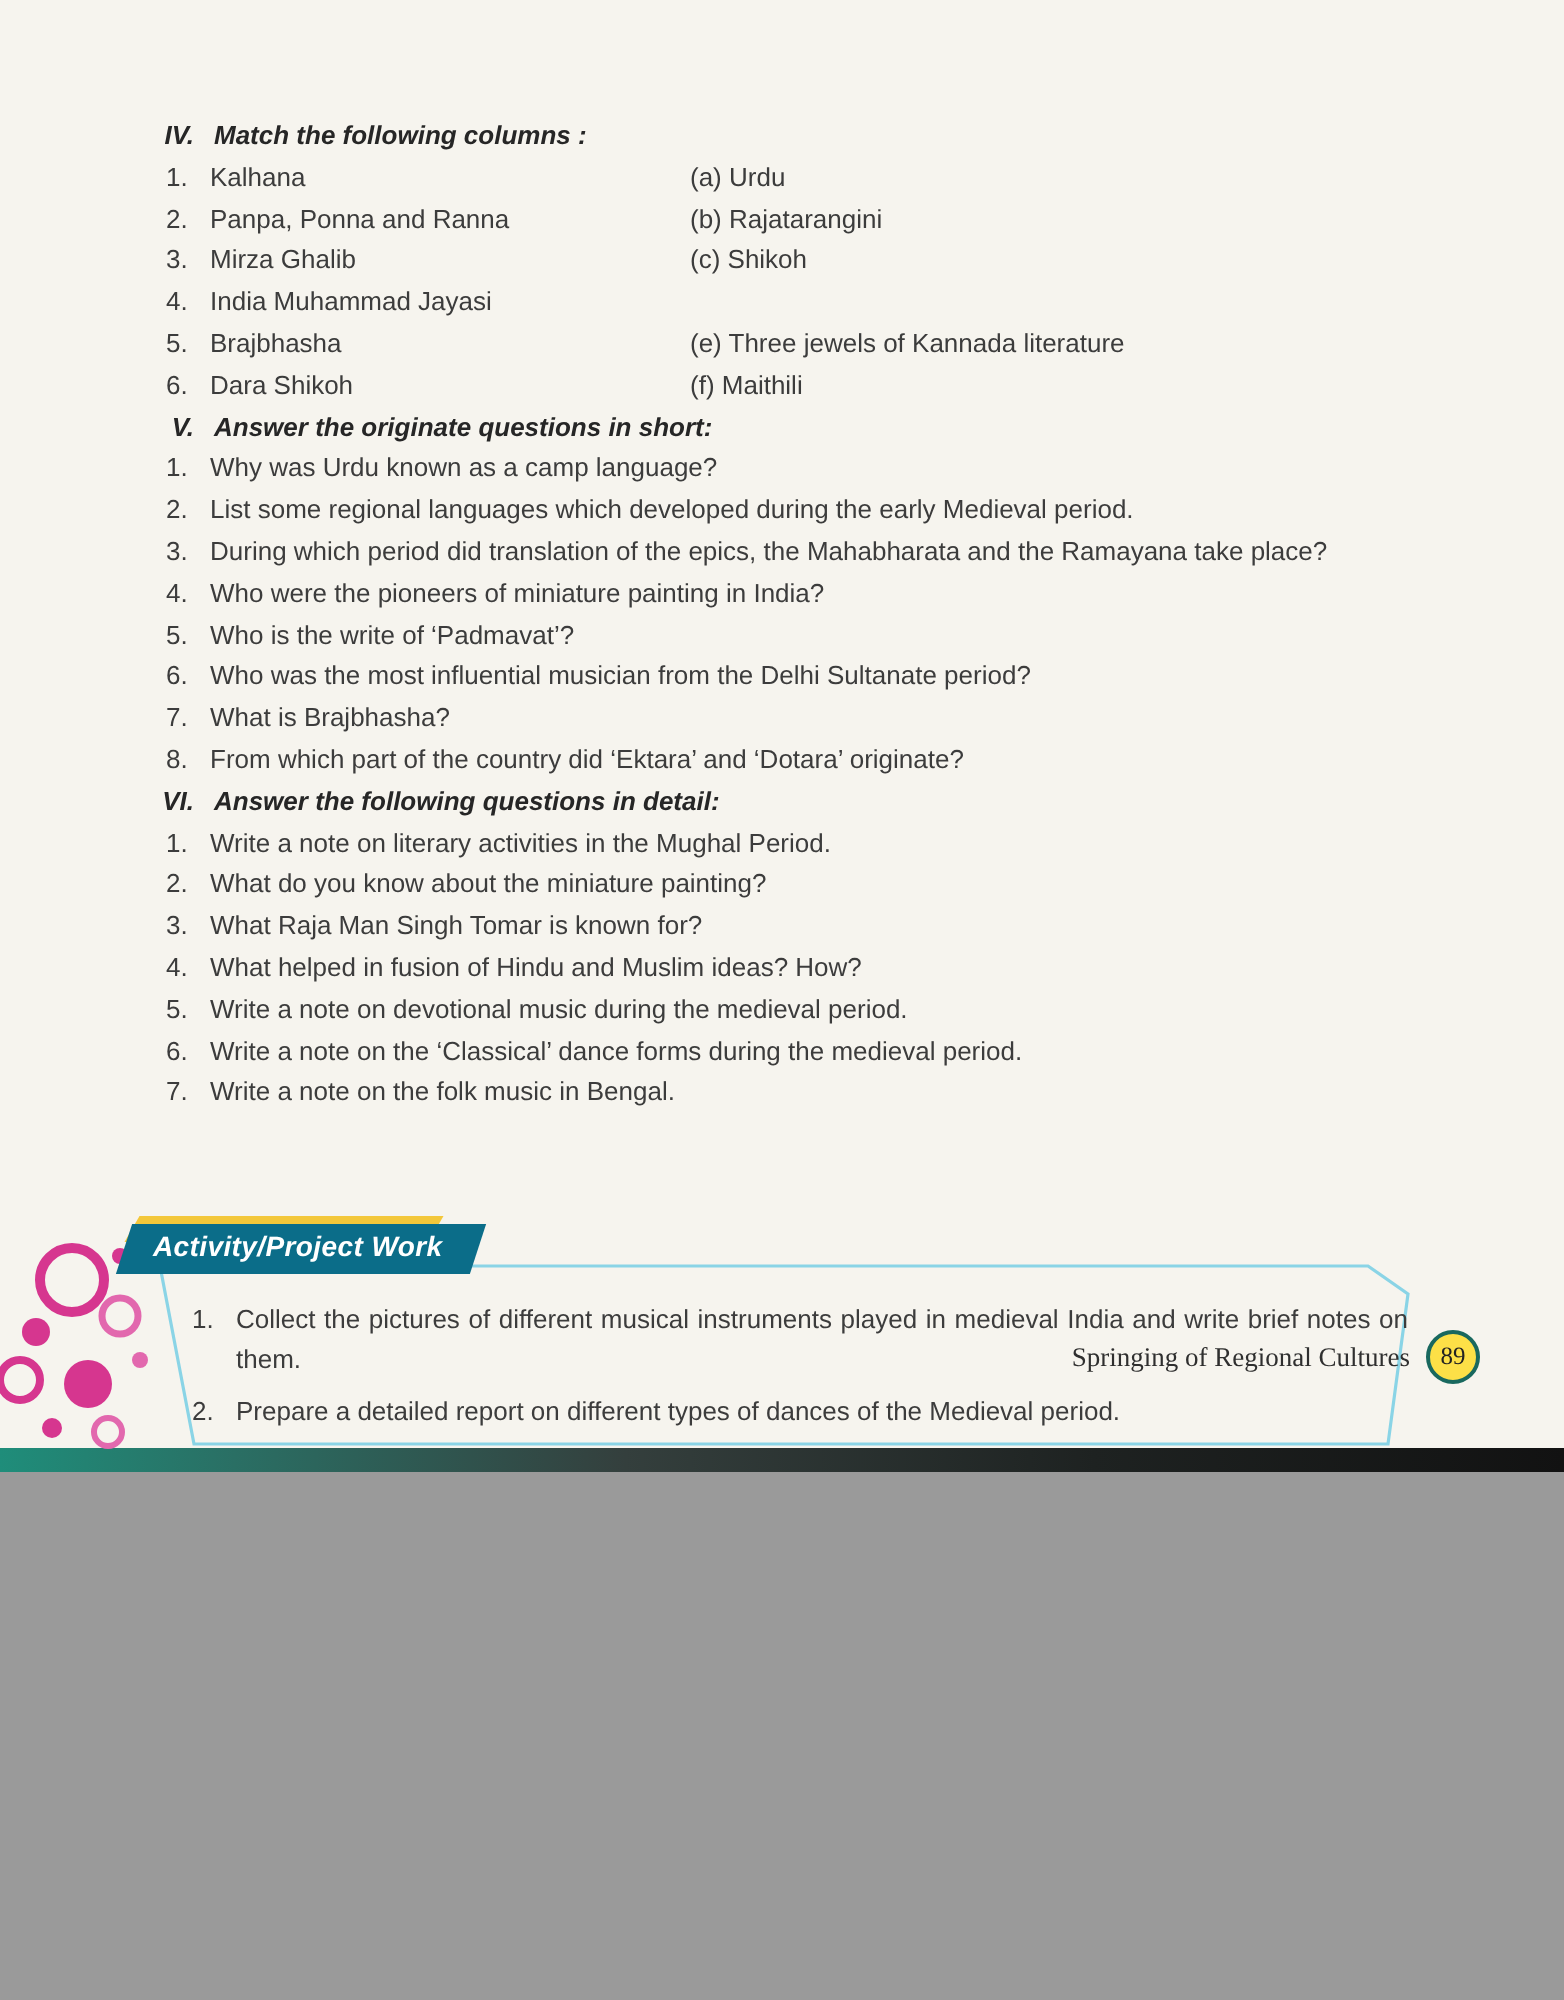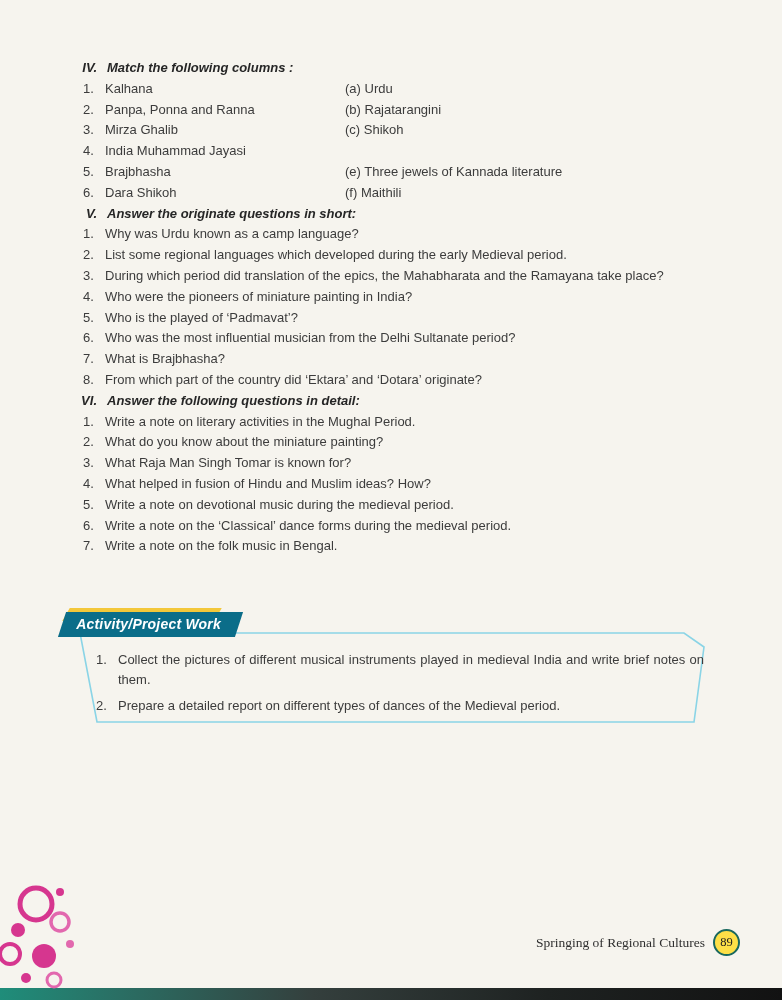--- a/index.html
+++ b/index.html
@@ -1,18 +1,18 @@
 <!DOCTYPE html>
 <html><head>
 <meta charset="utf-8">
 <style>
   * { margin:0; padding:0; box-sizing:border-box; }
   html,body { background:#9a9a9a; }
   .page {
-    width:782px; height:1000px; margin:0 auto; position:relative;
+    width:782px; height:736px; margin:0 auto; position:relative;
     background:#f6f4ee; overflow:hidden;
     font-family:"Liberation Sans", sans-serif;
     color:#3c3c3c;
   }
   .content { padding:58px 70px 0 75px; font-size:13px; line-height:20.8px; }
 
   .sec-head { display:flex; font-weight:bold; font-style:italic; color:#262626; }
   .sec-num { width:22px; text-align:right; margin-right:10px; flex:none; }
 
   .colheads { position:relative; padding-left:32px; font-weight:bold; font-style:italic; color:#262626; }
@@ -110,21 +110,21 @@
     <div class="qrow">
       <span class="qnum">3.</span>
       <span class="qtext">During which period did translation of the epics, the Mahabharata and the Ramayana take place?</span>
     </div>
     <div class="qrow">
       <span class="qnum">4.</span>
       <span class="qtext">Who were the pioneers of miniature painting in India?</span>
     </div>
     <div class="qrow">
       <span class="qnum">5.</span>
-      <span class="qtext">Who is the played of ‘Padmavat’?</span>
+      <span class="qtext">Who is the write of ‘Padmavat’?</span>
     </div>
     <div class="qrow">
       <span class="qnum">6.</span>
       <span class="qtext">Who was the most influential musician from the Delhi Sultanate period?</span>
     </div>
     <div class="qrow">
       <span class="qnum">7.</span>
       <span class="qtext">What is Brajbhasha?</span>
     </div>
     <div class="qrow">

